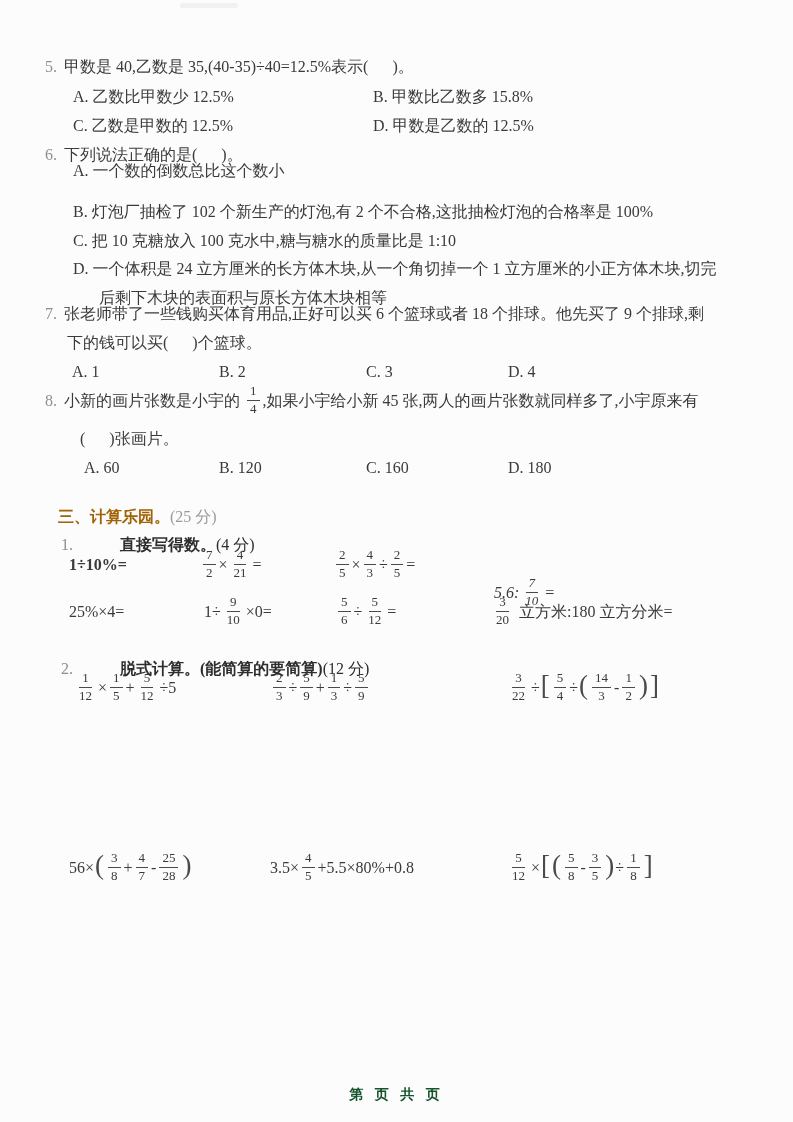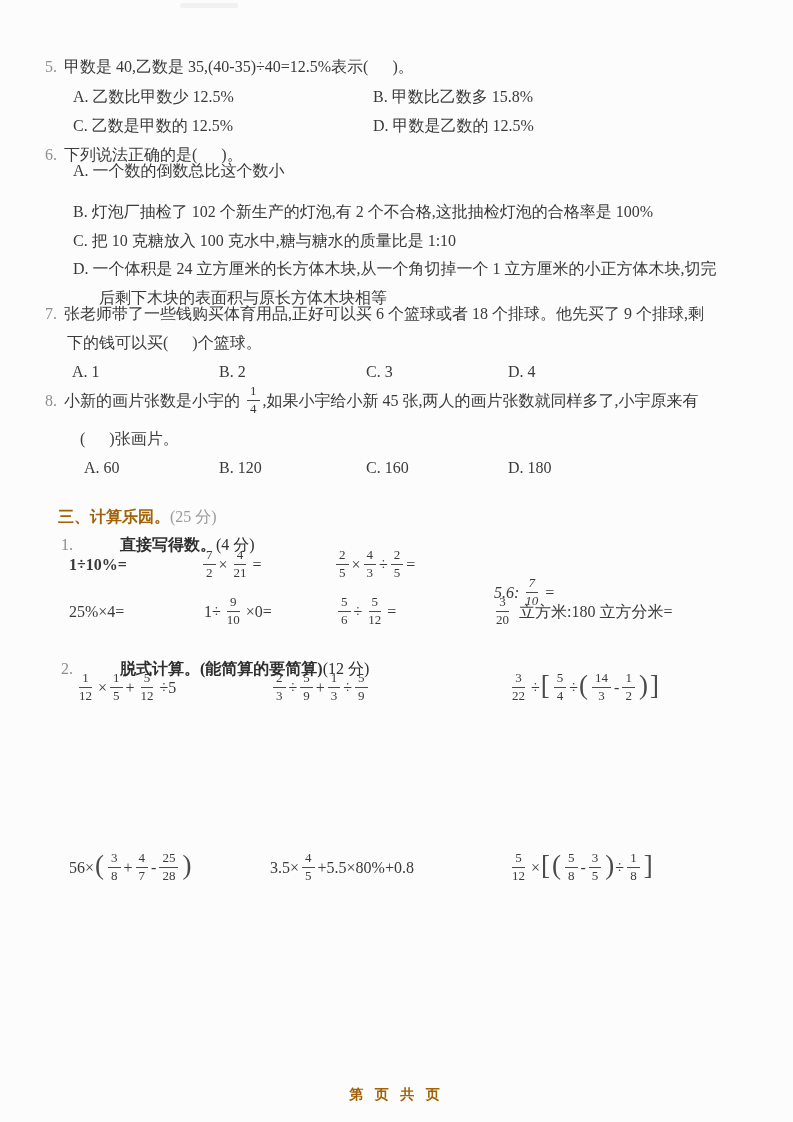--- a/index.html
+++ b/index.html
@@ -29,21 +29,21 @@
     font-size:27px;font-weight:300;line-height:1;
     margin:0 1px;position:relative;top:-2px;color:#4a4a4a;
   }
   .frac{
     display:inline-flex;flex-direction:column;align-items:center;
     margin:0 3px;font-size:13px;line-height:1.3;text-align:center;
   }
   .frac .fn{padding:0 3px;border-bottom:1px solid #4a4a4a;}
   .frac .fd{padding:0 3px;}
   .footer{
-    text-align:center;font-size:14px;font-weight:700;color:#a16207;
+    text-align:center;font-size:14px;font-weight:700;color:#14532d;
     letter-spacing:4px;
   }
   .smudge{
     position:absolute;background:#ededed;border-radius:3px;opacity:.8;
   }
 </style>
 </head>
 <body>
 
 <div class="page">

